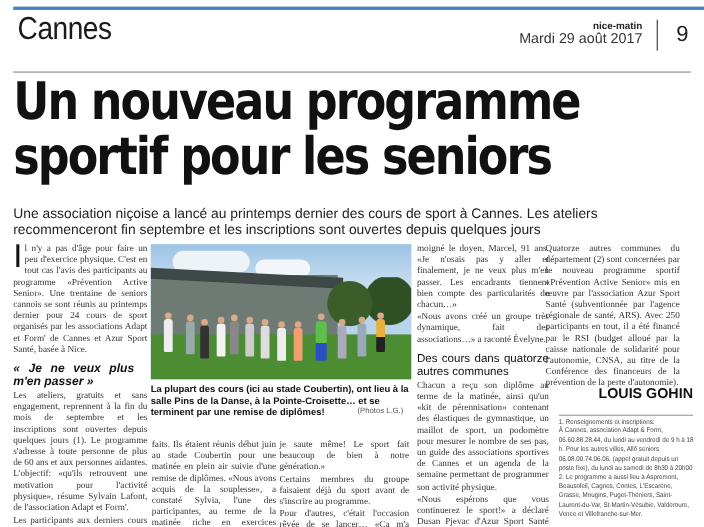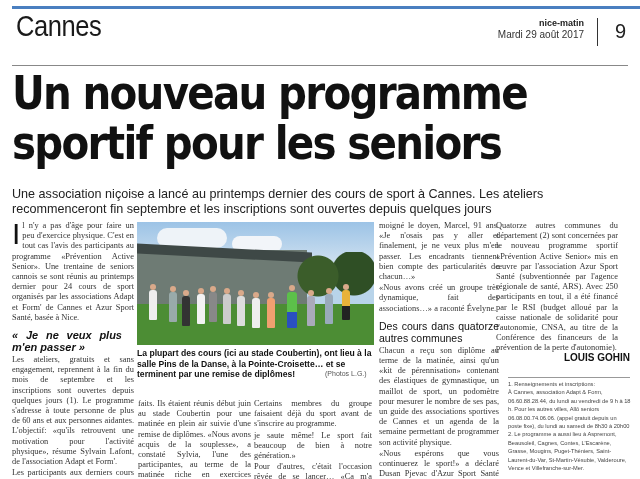--- a/index.html
+++ b/index.html
@@ -4,21 +4,21 @@
 <style>
   * { box-sizing: border-box; margin: 0; padding: 0; }
   html, body { width: 640px; height: 479px; background: #ffffff; overflow: hidden; }
   body { font-family: "Liberation Serif", serif; color: #222; position: relative; }
 
   .topbar { position: absolute; left: 12px; top: 6px; width: 628px; height: 3px; background: #4a7fc0; }
   .header { position: absolute; left: 12px; top: 10px; width: 616px; height: 56px; border-bottom: 1px solid #888; }
   .section-title { position: absolute; left: 4px; top: 0px; font-family: "Liberation Sans", sans-serif; font-size: 29px; color: #1a1a1a; letter-spacing: -0.5px; transform: scaleX(0.88); transform-origin: left; }
   .masthead { position: absolute; right: 44px; top: 8px; text-align: right; font-family: "Liberation Sans", sans-serif; line-height: 11px; }
   .masthead .brand { font-size: 9px; font-weight: bold; color: #222; }
-  .masthead .date { font-size: 10px; color: #333; }
+  .masthead .date { font-size: 13px; color: #333; }
   .vsep { position: absolute; right: 30px; top: 8px; width: 1px; height: 28px; background: #333; }
   .pagenum { position: absolute; right: 2px; top: 10px; font-family: "Liberation Sans", sans-serif; font-size: 20px; color: #222; }
 
   .headline { position: absolute; left: 12px; top: 68px; width: 620px; font-family: "DejaVu Sans", sans-serif; font-weight: bold; font-size: 47px; line-height: 50px; color: #111; letter-spacing: -2px; transform: scaleX(0.86); transform-origin: left; }
   .subhead { position: absolute; left: 12px; top: 187px; width: 620px; font-family: "Liberation Sans", sans-serif; font-size: 12.6px; line-height: 15px; color: #222; }
 
   .col { position: absolute; font-size: 8.4px; line-height: 10.2px; text-align: justify; color: #333; }
   .col1 { left: 12px; top: 221px; width: 122px; }
   .col2 { left: 138px; top: 399px; width: 113px; }
   .col3 { left: 254px; top: 399px; width: 118px; }
@@ -37,21 +37,21 @@
   .photo .stand { position: absolute; left: 0; top: 28px; width: 170px; height: 58px; background: #6e7b74; }
   .photo .roof { position: absolute; left: 0; top: 26px; width: 175px; height: 10px; background: #3e4846; transform: skewY(3deg); }
   .photo .trees { position: absolute; right: 0; top: 30px; width: 80px; height: 60px; background: radial-gradient(circle at 30% 40%, #3b5d2a 0 20px, transparent 21px), radial-gradient(circle at 75% 35%, #2f4f25 0 22px, transparent 23px); }
   .photo .grass { position: absolute; left: 0; top: 82px; width: 100%; height: 41px; background: #4c8d34; }
   .photo .person { position: absolute; width: 8px; height: 30px; border-radius: 3px 3px 1px 1px; }
   .photo .head { position: absolute; width: 6px; height: 6px; border-radius: 50%; background: #d9a98a; }
 
   .caption { position: absolute; left: 137px; top: 348px; width: 238px; font-family: "Liberation Sans", sans-serif; font-weight: bold; font-size: 8.6px; line-height: 10.5px; color: #111; }
   .credit { position: absolute; left: 325px; top: 370px; font-family: "Liberation Sans", sans-serif; font-size: 7px; color: #555; }
 
-  .byline { position: absolute; left: 508px; top: 353px; width: 122px; text-align: right; font-family: "Liberation Sans", sans-serif; font-size: 10px; line-height: 10.5px; }
+  .byline { position: absolute; left: 508px; top: 353px; width: 122px; text-align: right; font-family: "Liberation Sans", sans-serif; font-size: 13px; line-height: 10.5px; }
   .byline .name { font-weight: bold; color: #111; }
   .byline .email { font-weight: bold; color: #333; }
   .byline-rule { position: absolute; left: 508px; top: 377px; width: 122px; height: 1px; background: #999; }
   .notes { position: absolute; left: 508px; top: 380px; width: 124px; font-family: "Liberation Sans", sans-serif; font-size: 6.2px; line-height: 8.4px; color: #444; transform: scaleX(0.92); transform-origin: left; width: 134px; }
 </style>
 </head>
 <body>
 
 <div class="topbar"></div>
 <div class="header">
@@ -113,22 +113,22 @@
   <div class="head" style="left:206px;top:62px;"></div>
 </div>
 <div class="caption">La plupart des cours (ici au stade Coubertin), ont lieu à la salle Pins de la Danse, à la Pointe-Croisette… et se terminent par une remise de diplômes!</div>
 <div class="credit">(Photos L.G.)</div>
 
 <div class="col col2">
   <p>faits. Ils étaient réunis début juin au stade Coubertin pour une matinée en plein air suivie d'une remise de diplômes. «Nous avons acquis de la souplesse», a constaté Sylvia, l'une des participantes, au terme de la matinée riche en exercices physiques. «Je marche plus facilement;</p>
 </div>
 
 <div class="col col3">
+  <p>je saute même! Le sport fait beaucoup de bien à notre génération.»</p>
   <p>Certains membres du groupe faisaient déjà du sport avant de s'inscrire au programme.</p>
-  <p>je saute même! Le sport fait beaucoup de bien à notre génération.»</p>
   <p>Pour d'autres, c'était l'occasion rêvée de se lancer… «Ça m'a apporté beaucoup de choses», a té-</p>
 </div>
 
 <div class="col col4">
   <p>moigné le doyen, Marcel, 91 ans. «Je n'osais pas y aller et finalement, je ne veux plus m'en passer. Les encadrants tiennent bien compte des particularités de chacun…»</p>
   <p>«Nous avons créé un groupe très dynamique, fait des associations…» a raconté Évelyne.</p>
   <div class="intertitle">Des cours dans quatorze autres communes</div>
   <p>Chacun a reçu son diplôme au terme de la matinée, ainsi qu'un «kit de pérennisation» contenant des élastiques de gymnastique, un maillot de sport, un podomètre pour mesurer le nombre de ses pas, un guide des associations sportives de Cannes et un agenda de la semaine permettant de programmer son activité physique.</p>
   <p>«Nous espérons que vous continuerez le sport!» a déclaré Dusan Pjevac d'Azur Sport Santé avant de remercier la mairie et le régime social des indépendants (RSI) pour leur soutien.</p>
 </div>

